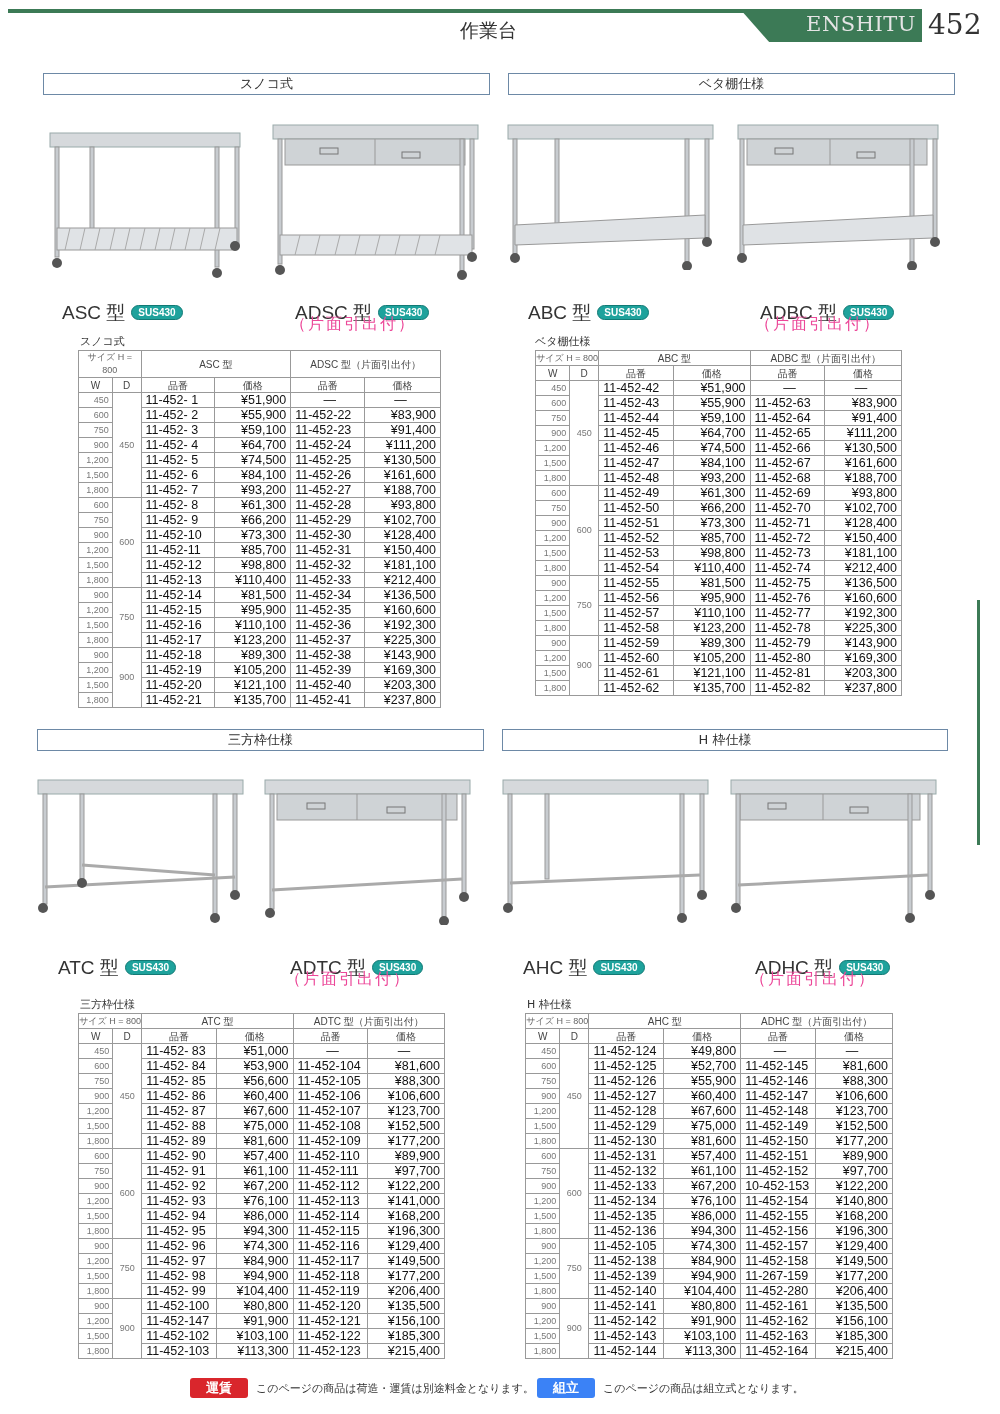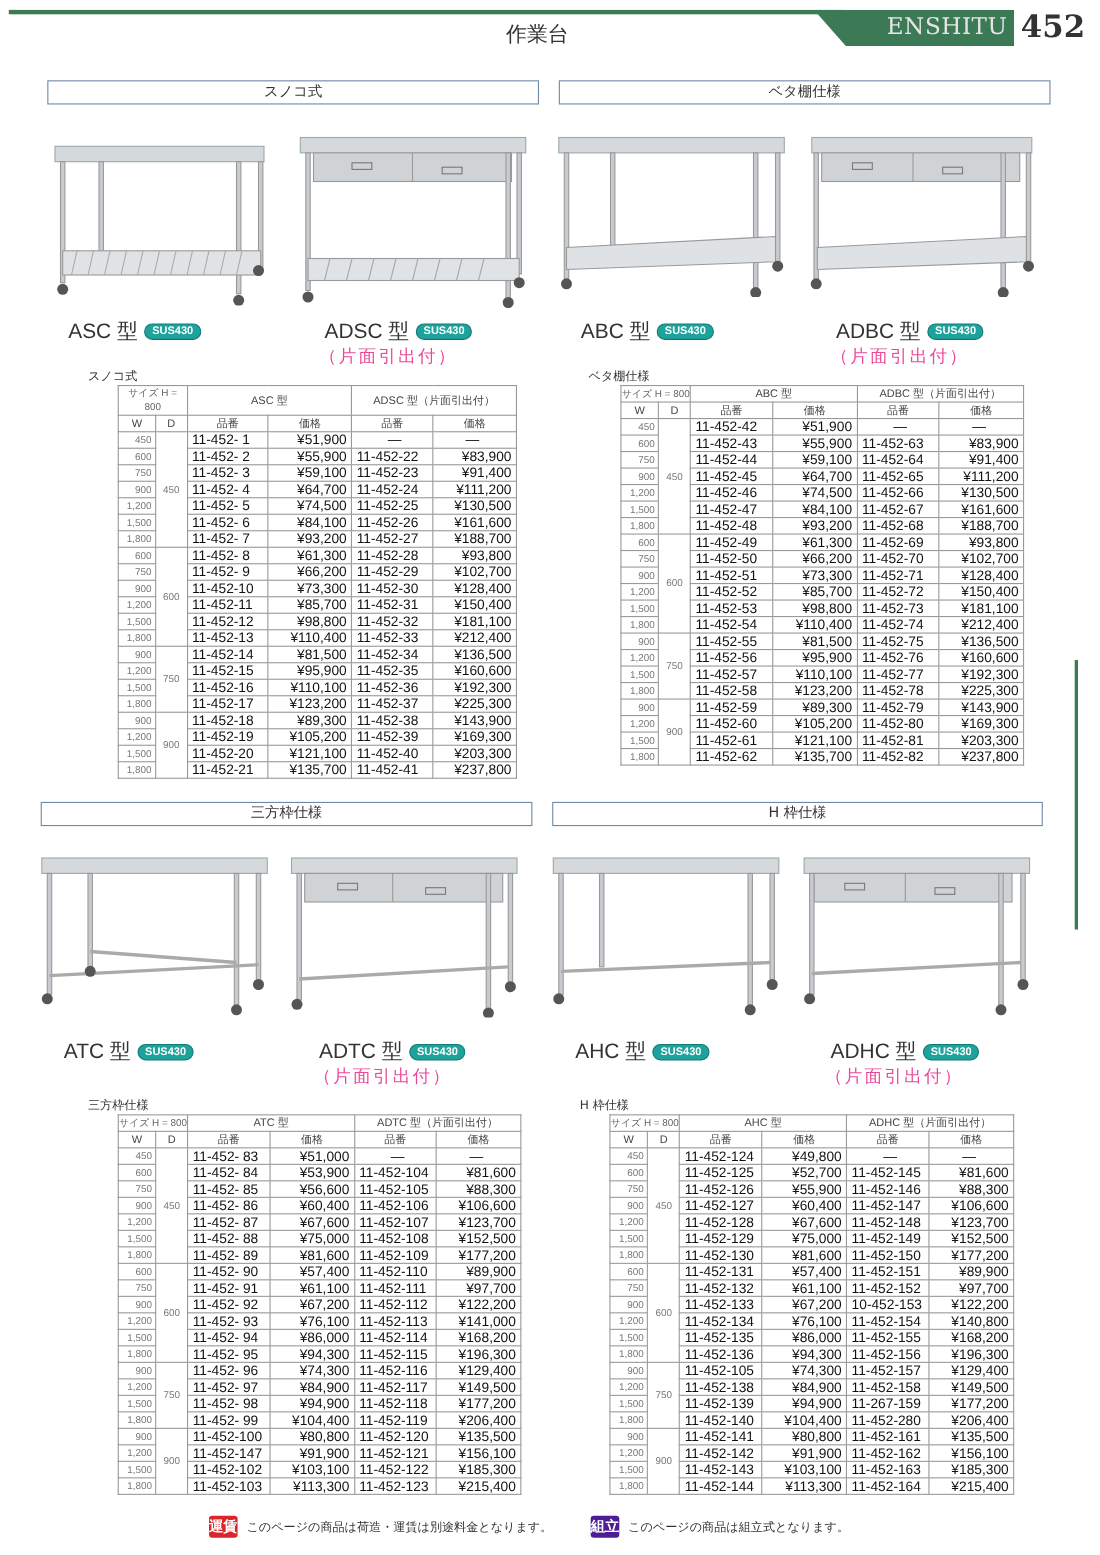--- a/index.html
+++ b/index.html
@@ -1,41 +1,41 @@
 <!DOCTYPE html>
 <html><head>
 <meta charset="utf-8">
 <style>
   * { box-sizing: border-box; margin: 0; padding: 0; }
   body { width: 1000px; height: 1414px; background: #fff; font-family: "DejaVu Sans", "Liberation Sans", sans-serif; color: #222; position: relative; overflow: hidden; }
   .topline { position: absolute; left: 8px; top: 9px; width: 760px; height: 4px; background: #3c7a56; }
   .brand { position: absolute; left: 740px; top: 9px; width: 182px; height: 33px; background: #3c7a56; clip-path: polygon(0 0, 100% 0, 100% 100%, 16% 100%); }
   .brand span { position: absolute; right: 6px; top: 3px; color: #e5e5e5; font-family: "DejaVu Serif", "Liberation Serif", serif; font-size: 21px; letter-spacing: 0.5px; }
-  .pagenum { position: absolute; left: 928px; top: 8px; font-family: "DejaVu Serif", "Liberation Serif", serif; font-size: 28px; font-weight: bold; color: #333; }
+  .pagenum { position: absolute; left: 928px; top: 8px; font-family: "DejaVu Serif", "Liberation Serif", serif; font-size: 28px; font-weight: normal; color: #333; }
   .pagetitle { position: absolute; left: 460px; top: 18px; font-size: 19px; color: #333; }
   .sidebar-line { position: absolute; left: 977px; top: 600px; width: 3px; height: 245px; background: #3c7a56; }
 
   .sec-header { position: absolute; height: 22px; border: 1.5px solid #6d89a6; background: #fff; text-align: center; font-size: 13px; line-height: 19px; color: #333; }
   .prod-img { position: absolute; }
-  .prod-name { position: absolute; font-family: "Liberation Sans", sans-serif; font-size: 19px; color: #333; white-space: nowrap; }
+  .prod-name { position: absolute; font-family: "Liberation Sans", sans-serif; font-size: 19px; color: #333; white-space: nowrap; margin-top: 12px; }
   .prod-sub { position: absolute; font-size: 16px; color: #ec4899; white-space: nowrap; letter-spacing: 2px; }
   .badge { display: inline-block; background: #1ea29c; color: #fff; font-size: 10px; font-weight: bold; border-radius: 10px; padding: 1px 6px; margin-left: 6px; vertical-align: 3px; border: 1px solid #127a75; }
 
   .tbl-caption { position: absolute; font-size: 11px; color: #333; }
-  table.spec { position: absolute; border-collapse: collapse; font-family: "Liberation Sans", sans-serif; margin-left: 29px; }
+  table.spec { position: absolute; border-collapse: collapse; font-family: "Liberation Sans", sans-serif; }
   table.spec td, table.spec th { border: 1px solid #999; height: 15px; line-height: 13px; font-weight: normal; }
   table.spec th { font-size: 10px; color: #444; text-align: center; }
   table.spec td.w { font-size: 9px; color: #777; text-align: right; padding-right: 3px; width: 33px; }
   table.spec td.d { font-size: 9px; color: #777; text-align: center; width: 28px; vertical-align: middle; }
   table.spec td.code { font-size: 12.5px; color: #111; padding-left: 4px; width: 72px; }
   table.spec td.price { font-size: 12.5px; color: #111; text-align: right; padding-right: 4px; width: 74px; }
   table.spec th.size { font-size: 9px; color: #666; }
 
   .footer { position: absolute; top: 1378px; font-size: 11px; color: #333; display: flex; align-items: center; }
-  .fbadge { color: #fff; font-size: 13px; font-weight: bold; padding: 1px 0; border-radius: 3px; margin-right: 8px; }
+  .fbadge { color: #fff; font-size: 13px; font-weight: bold; padding: 1px 16px; border-radius: 3px; margin-right: 8px; }
 </style>
 </head>
 <body>
 
 <div class="topline"></div>
 <div class="brand">
     <span>ENSHITU</span>
   </div>
 <div class="pagenum">452</div>
 <div class="pagetitle">作業台</div>
@@ -867,15 +867,15 @@
         <td class="price">¥215,400</td>
       </tr>
     </tbody>
   </table>
 
 <div class="footer" style="left:190px">
   <span class="fbadge" style="background:#d9262c">運賃</span>
   <span>このページの商品は荷造・運賃は別途料金となります。</span>
 </div>
 <div class="footer" style="left:537px">
-  <span class="fbadge" style="background:#4c1d95">組立</span>
+  <span class="fbadge" style="background:#3b82f6">組立</span>
   <span>このページの商品は組立式となります。</span>
 </div>
 
 </body></html>

